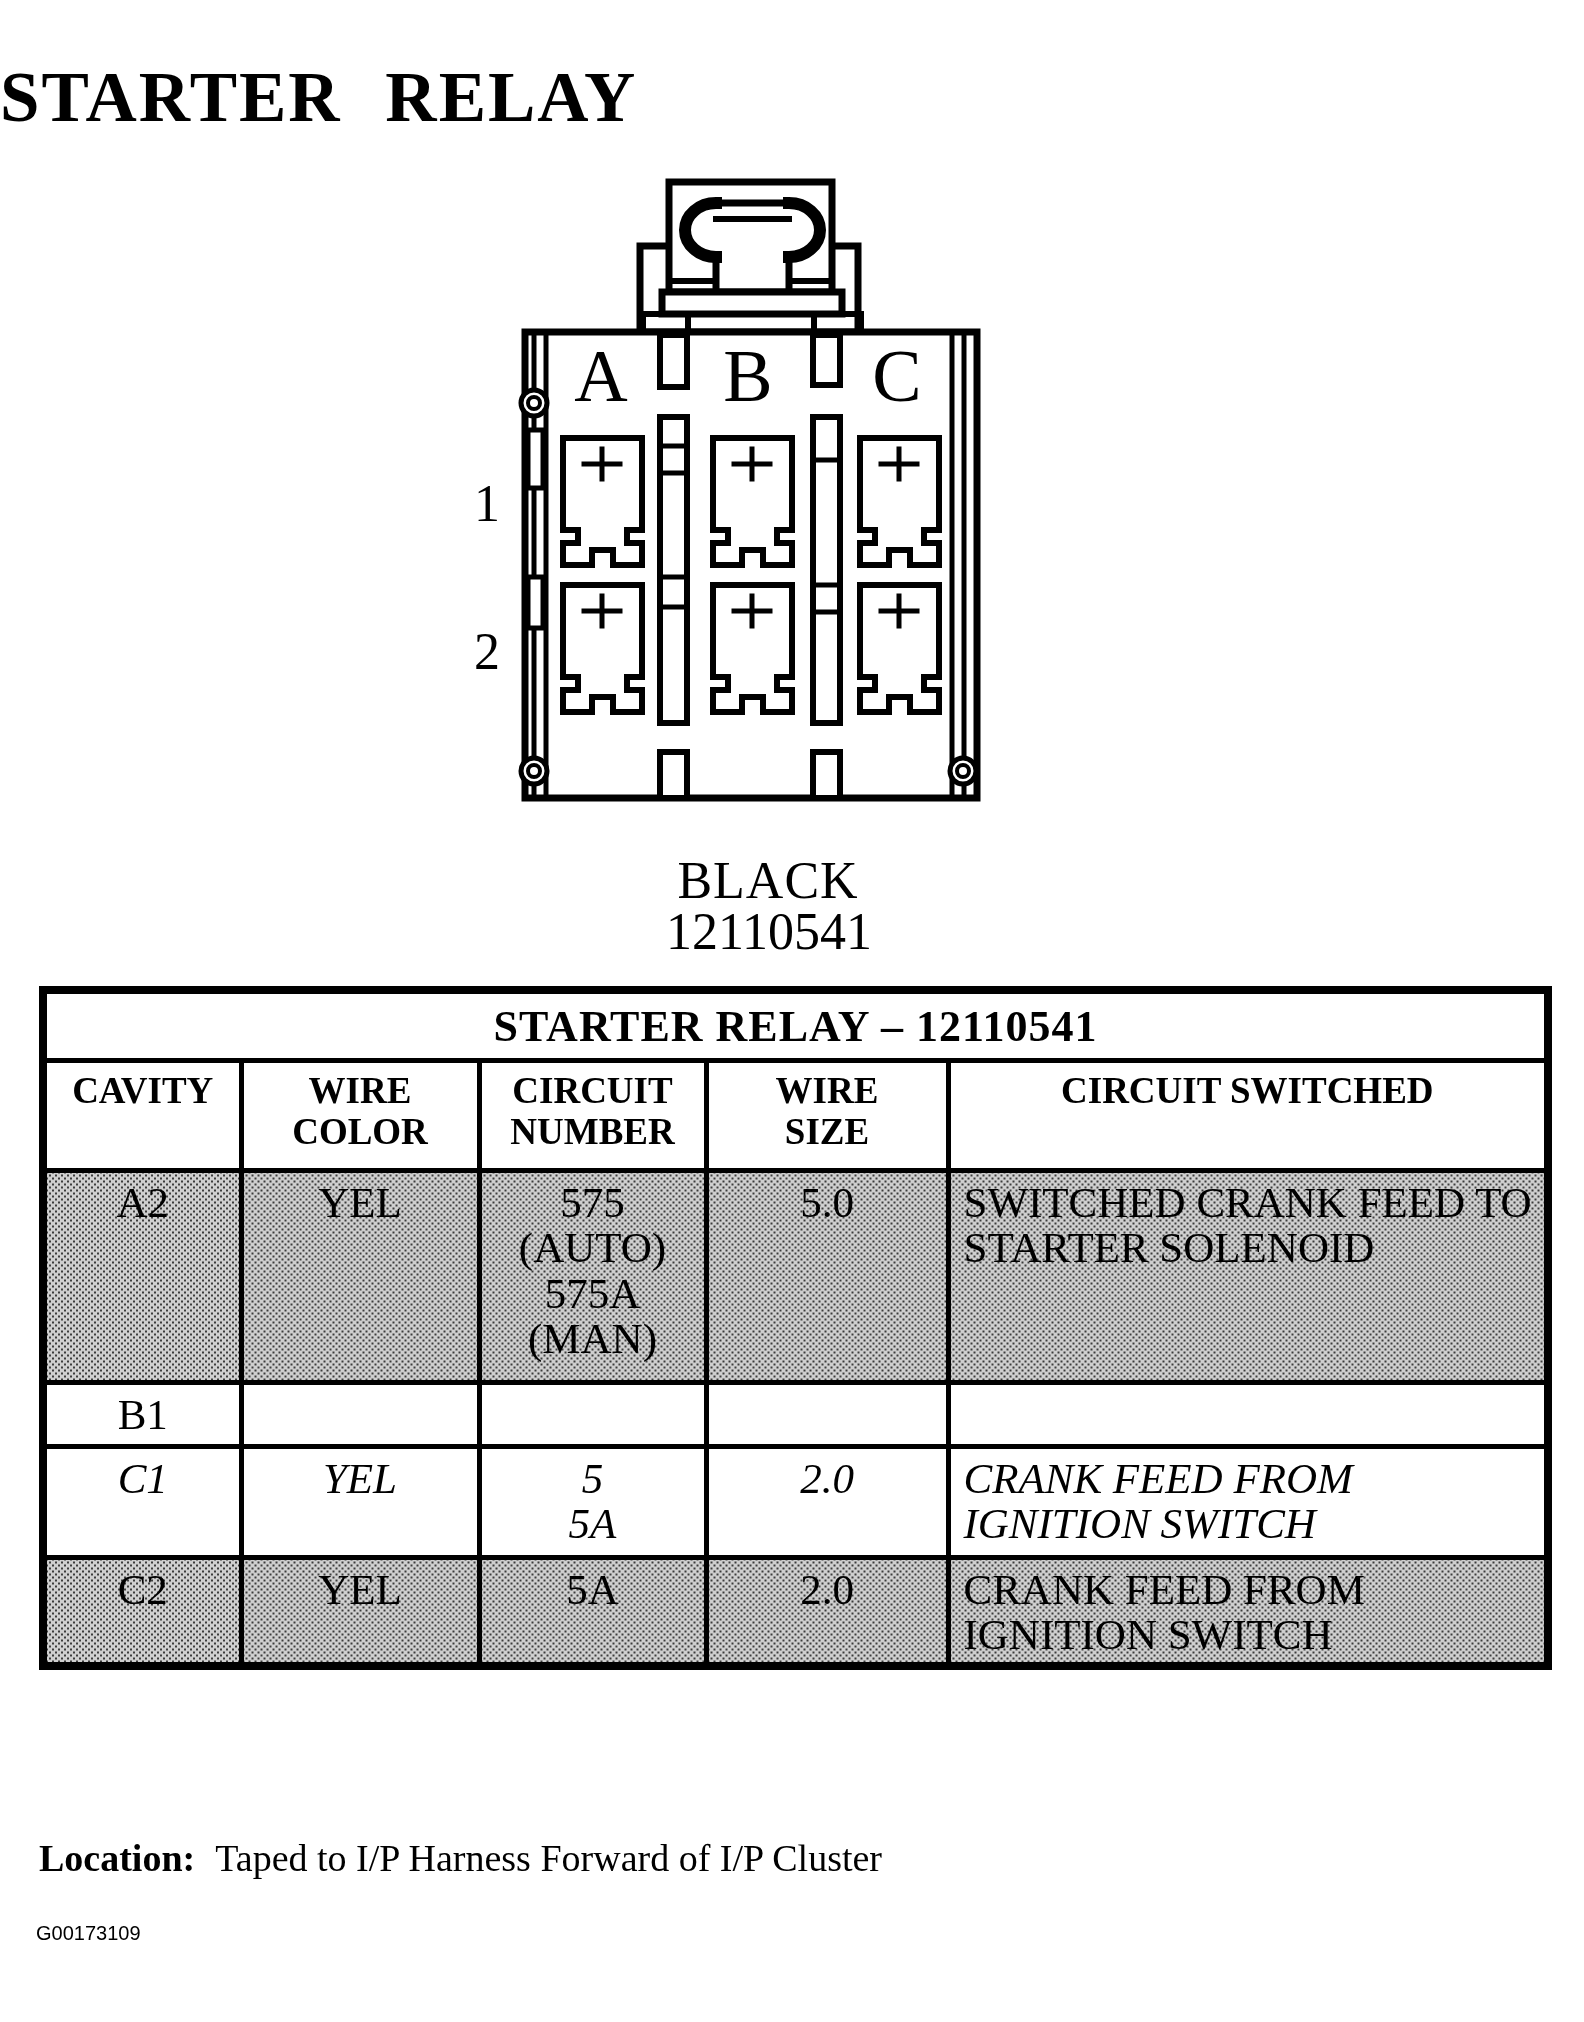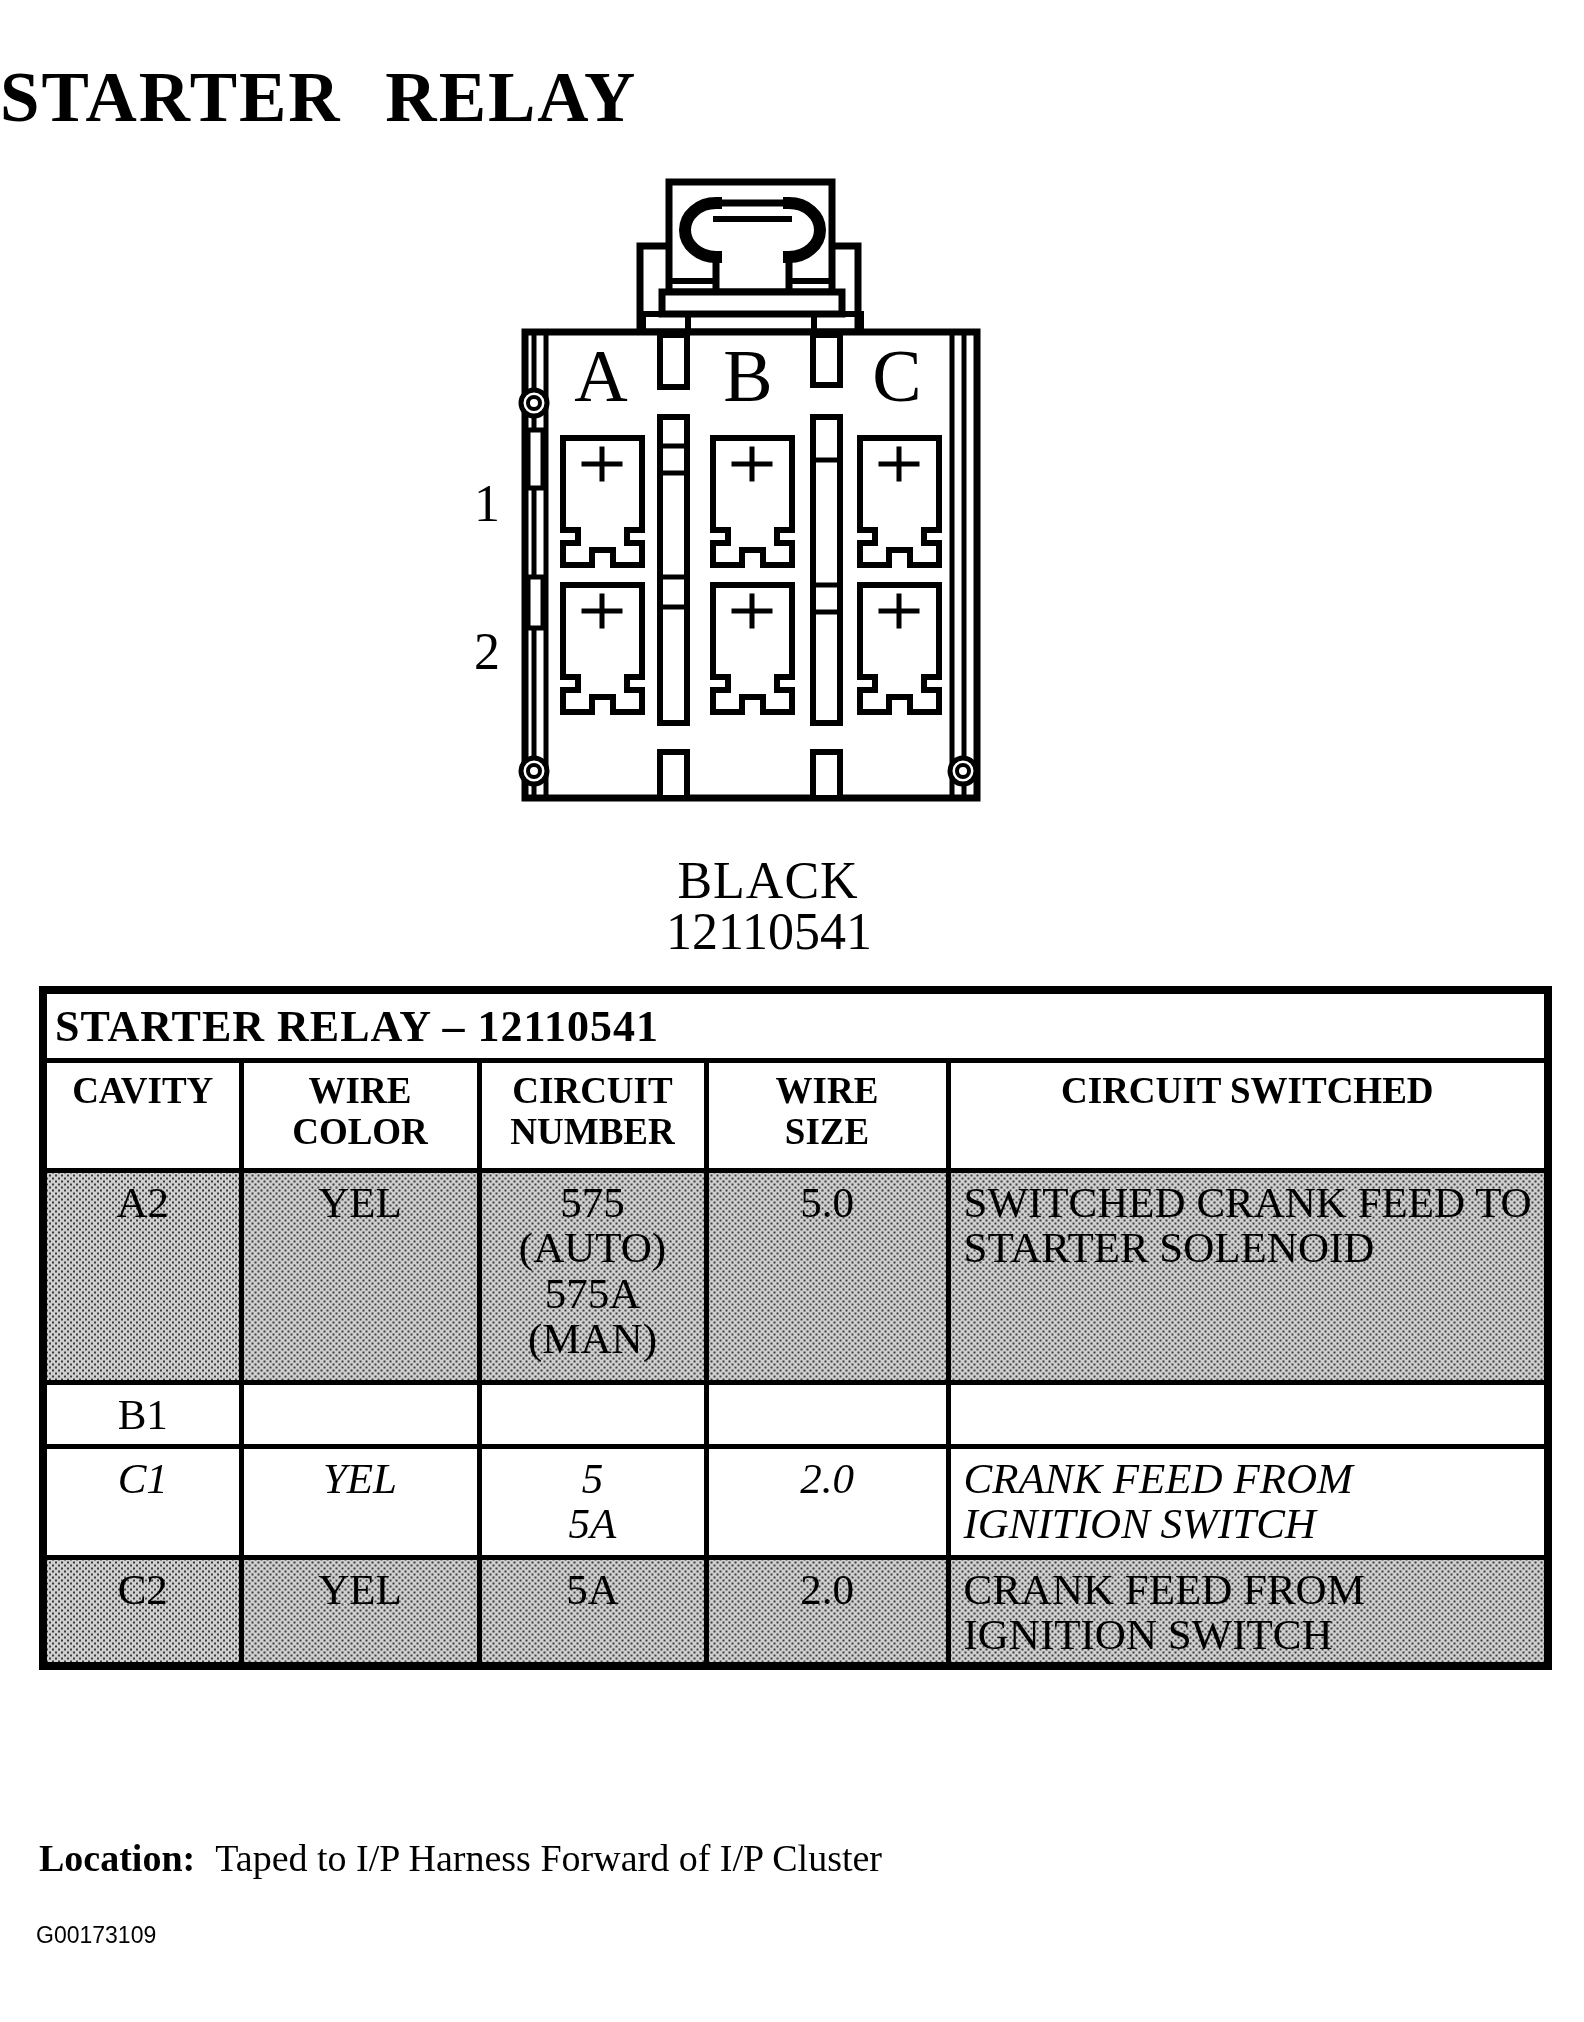--- a/index.html
+++ b/index.html
@@ -39,21 +39,21 @@
     border:5px solid #000;
     padding:7px 8px 4px 8px;
     vertical-align:top;
     text-align:center;
     white-space:pre-line;
     overflow:hidden;
   }
   .wiring-table{border:8px solid #000;}
   .wiring-table .title-cell{
     font-weight:bold;font-size:44px;
-    vertical-align:middle;text-align:left;
+    vertical-align:middle;text-align:center;
     letter-spacing:1px;
   }
   .wiring-table th{font-weight:bold;font-size:37px;line-height:1.12;}
   .wiring-table .fn-col{text-align:left;padding-left:13px;}
   tr.r-title{height:70px;}
   tr.r-header{height:110px;}
   tr.r-a1{height:67px;}
   tr.r-a2{height:212px;}
   tr.r-b1{height:64px;}
   tr.r-b2{height:69px;}
@@ -70,21 +70,21 @@
   
   .location-line{
     position:absolute;left:39px;top:1838px;
     font-size:38px;line-height:1.1;
   }
   .location-line .lbl{font-weight:bold;}
   .location-line .val{margin-left:20px;}
   .figure-id{
     position:absolute;left:36px;top:1922px;
     font-family:"Liberation Sans","DejaVu Sans",sans-serif;
-    font-size:23px;
+    font-size:20px;
   }
 </style>
 </head>
 <body>
 
 <div class="page-title">STARTER RELAY</div>
 
 <div class="connector-wrap">
 <svg width="700" height="840" viewBox="330 130 700 840" xmlns="http://www.w3.org/2000/svg">
 

